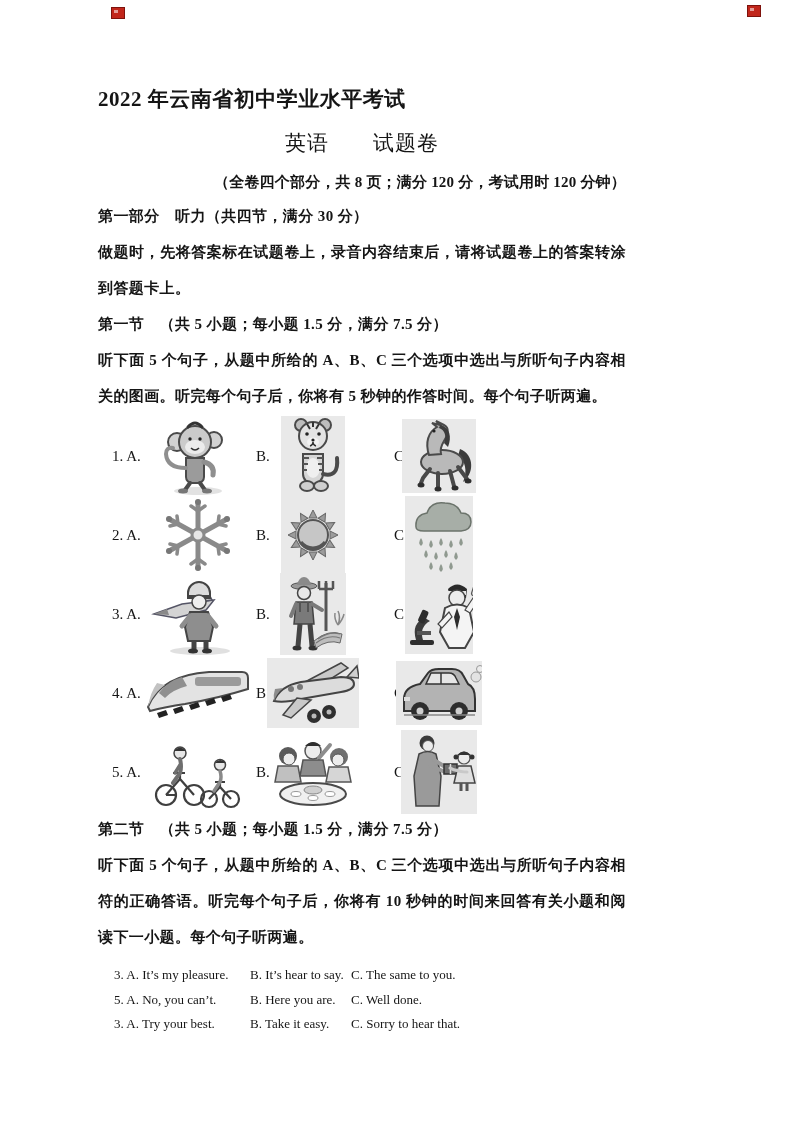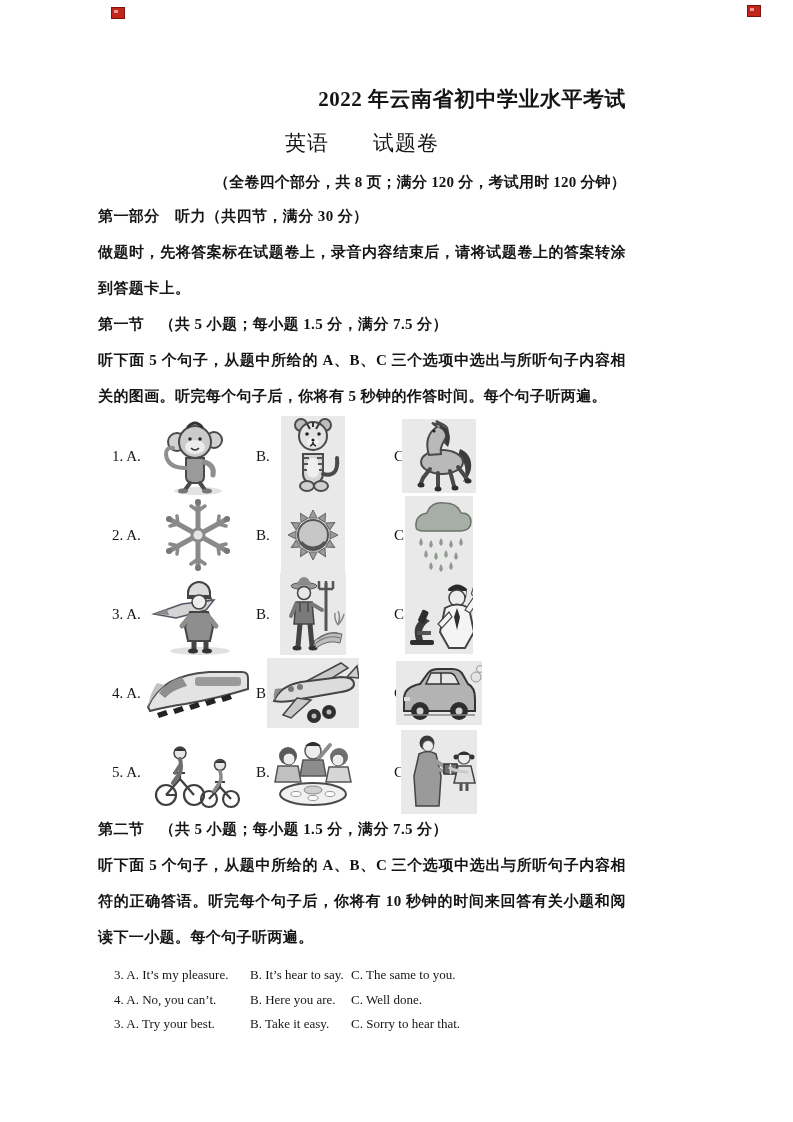--- a/index.html
+++ b/index.html
@@ -17,21 +17,21 @@
     box-sizing:border-box;
   }
   .red-mark::after{
     content:"";position:absolute;left:2px;top:2px;width:4px;height:3px;background:rgba(255,255,255,.55);
   }
   .rm-left{left:111px;top:7px;}
   .rm-right{left:747px;top:5px;}
   .content{position:absolute;left:98px;top:84px;width:528px;}
   p{margin:0;}
   .title1{
-    text-align:right;font-size:21px;font-weight:bold;
+    text-align:left;font-size:21px;font-weight:bold;
     line-height:30px;margin-bottom:14px;letter-spacing:.5px;
   }
   .title2{
     text-align:center;font-size:21px;font-weight:normal;
     line-height:30px;margin-bottom:8px;letter-spacing:1px;
   }
   .info{
     text-align:right;font-size:15px;font-weight:bold;line-height:32px;letter-spacing:.2px;
   }
   .cn{
@@ -371,21 +371,21 @@
     <p class="cn">第二节　（共 5 小题；每小题 1.5 分，满分 7.5 分）</p>
     <p class="cn just">听下面 5 个句子，从题中所给的 A、B、C 三个选项中选出与所听句子内容相符的正确答语。听完每个句子后，你将有 10 秒钟的时间来回答有关小题和阅读下一小题。每个句子听两遍。</p>
 
     <div class="txt-list" id="txtList">
         <div class="txt-row">
           <span class="txt-opt to-0">3. A. It’s my pleasure.</span>
           <span class="txt-opt to-1">B. It’s hear to say.</span>
           <span class="txt-opt to-2">C. The same to you.</span>
         </div>
         <div class="txt-row">
-          <span class="txt-opt to-0">4. A. No, you can’t.</span>
+          <span class="txt-opt to-0">5. A. No, you can’t.</span>
           <span class="txt-opt to-1">B. Here you are.</span>
           <span class="txt-opt to-2">C. Well done.</span>
         </div>
         <div class="txt-row">
           <span class="txt-opt to-0">3. A. Try your best.</span>
           <span class="txt-opt to-1">B. Take it easy.</span>
           <span class="txt-opt to-2">C. Sorry to hear that.</span>
         </div>
       </div>
   </div>

